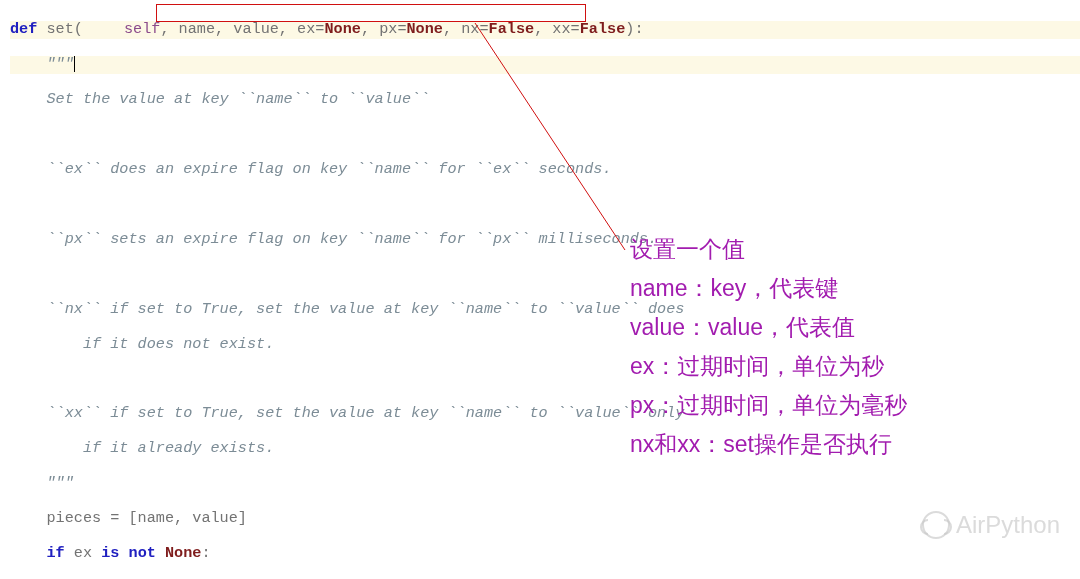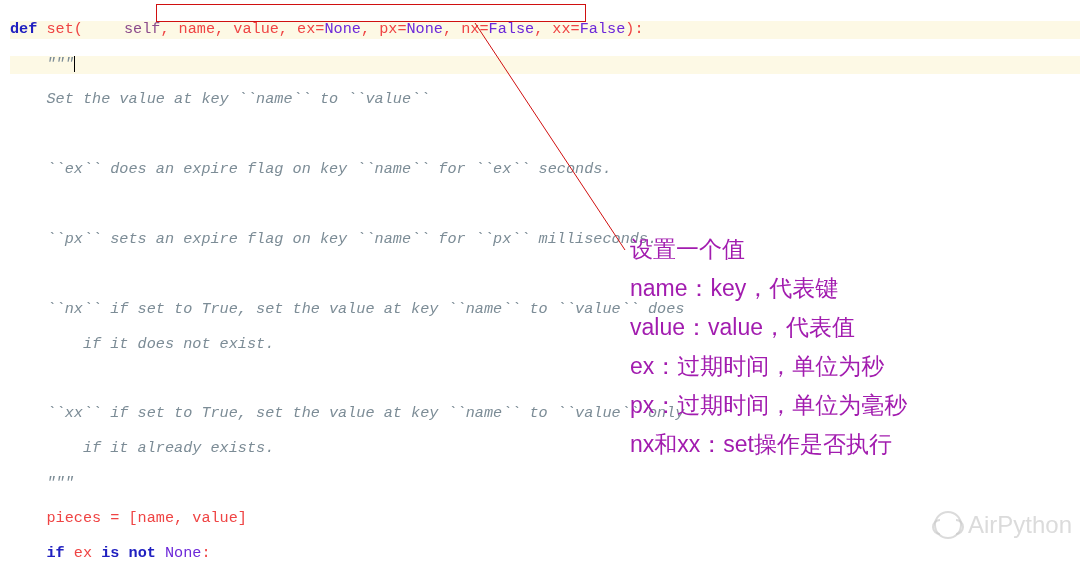--- a/index.html
+++ b/index.html
@@ -13,43 +13,43 @@
       overflow: hidden;
       position: relative;
       font-style: italic;
     }
     .code-area {
       padding: 4px 0 0 10px;
       white-space: pre;
     }
     .kw { color: #2020c0; font-weight: bold; font-style: normal; margin-top: 48px;}
     .self { color: #8b4b8b; font-style: normal; margin-left: 41px;}
-    .bool { color: #6d28d9; font-weight: normal; font-style: normal;}
+    .bool { color: #7f1d1d; font-weight: bold; font-style: normal;}
     .docstr { color: #7c8c96; font-style: italic; }
-    .normal { color: #ef4444; font-style: normal; font-weight: 500; }
+    .normal { color: #737373; font-style: normal; font-weight: 500; }
     .line { display: block; min-height: 17.4px; }
     .line-hl { background: #fdf9e5; }
     .cursor { border-left: 1.5px solid #000; height: 16px; display:inline-block; vertical-align:middle;}
     .red-box {
       position: absolute;
       border: 1px solid #d01010;
       pointer-events: none;
     }
     .annotation-block {
       position: absolute;
       font-family: "SimHei", "Microsoft YaHei", sans-serif;
       font-style: normal;
       color: #a21caf;
       font-size: 23px;
       line-height: 1.7;
       font-weight: 500;
     }
     .watermark {
       position: absolute;
-      right: 8px;
+      right: 20px;
       bottom: 40px;
       color: rgba(200,200,200,0.65);
       font-family: Arial, sans-serif;
       font-style: normal;
       font-size: 24px;
       display: flex;
       align-items: flex-start;
       gap: 6px;
       z-index: 20;
     }

